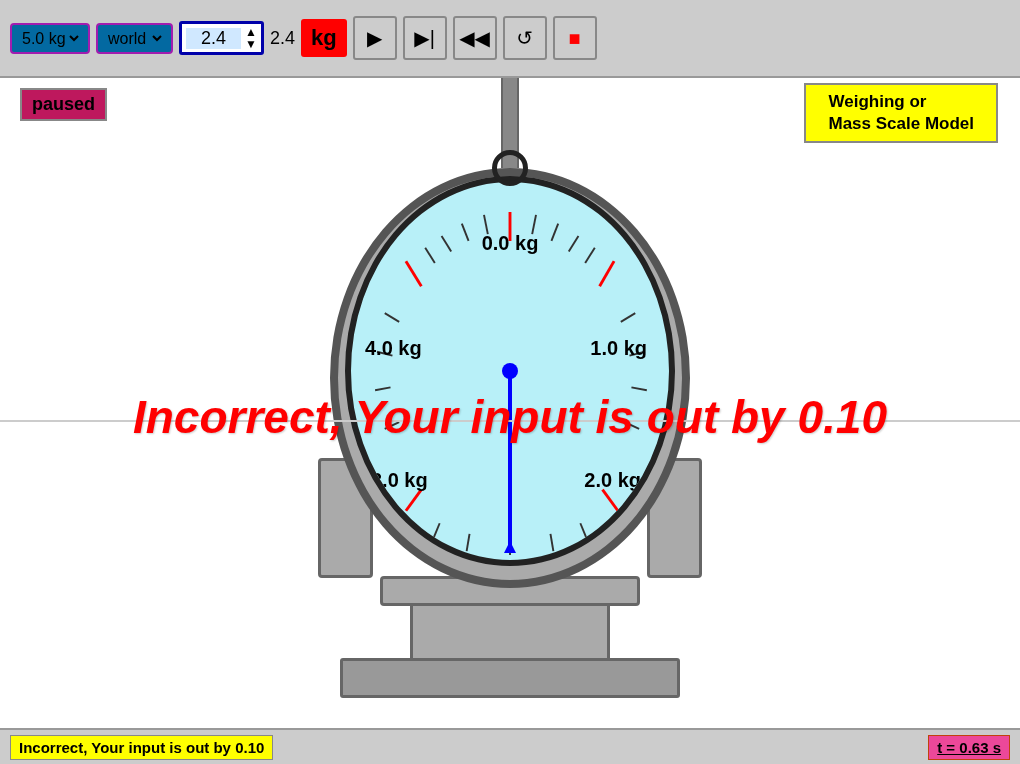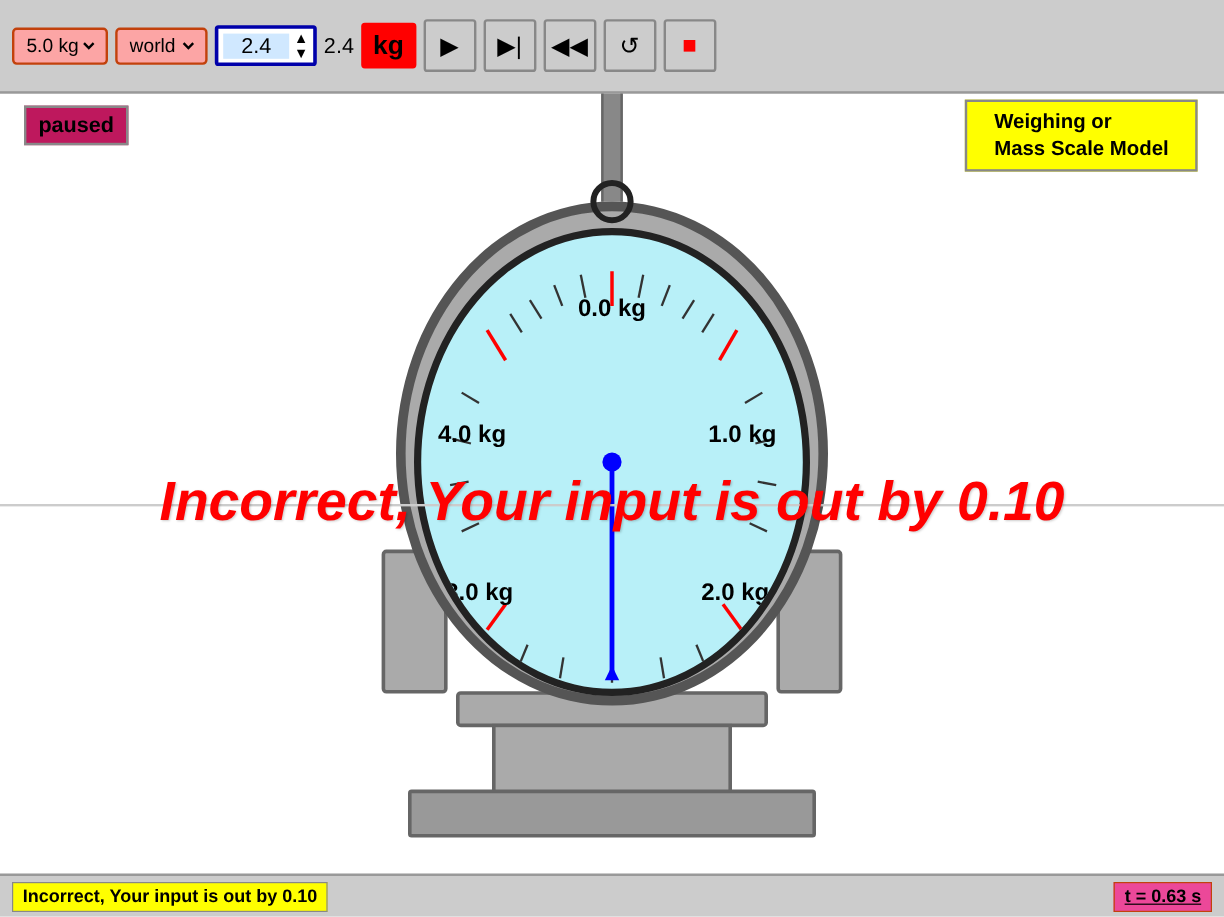--- a/index.html
+++ b/index.html
@@ -20,22 +20,22 @@
       background: #ccc;
       display: flex;
       align-items: center;
       padding: 8px 10px;
       gap: 6px;
       border-bottom: 2px solid #999;
     }
 
     .toolbar-select {
       display: flex;
-      background: #fca5a5;
-      border: 2px solid #c2410c;
+      background: #0369a1;
+      border: 2px solid #a21caf;
       border-radius: 4px;
       padding: 4px 6px;
       font-size: 16px;
       gap: 4px;
     }
 
     .toolbar-select select {
       background: transparent;
       border: none;
       font-size: 16px;
@@ -165,21 +165,21 @@
       position: absolute;
       top: 90px;
       left: 50%;
       transform: translateX(-50%);
       width: 360px;
       height: 420px;
       background: #aaa;
       border-radius: 50%;
       border: 8px solid #555;
       display: flex;
-      align-items: flex-end;
+      align-items: flex-start;
       justify-content: center;
       z-index: 5;
     }
 
     
     #dial-face {
       width: 330px;
       height: 390px;
       background: #b8f0f8;
       border-radius: 50%;

